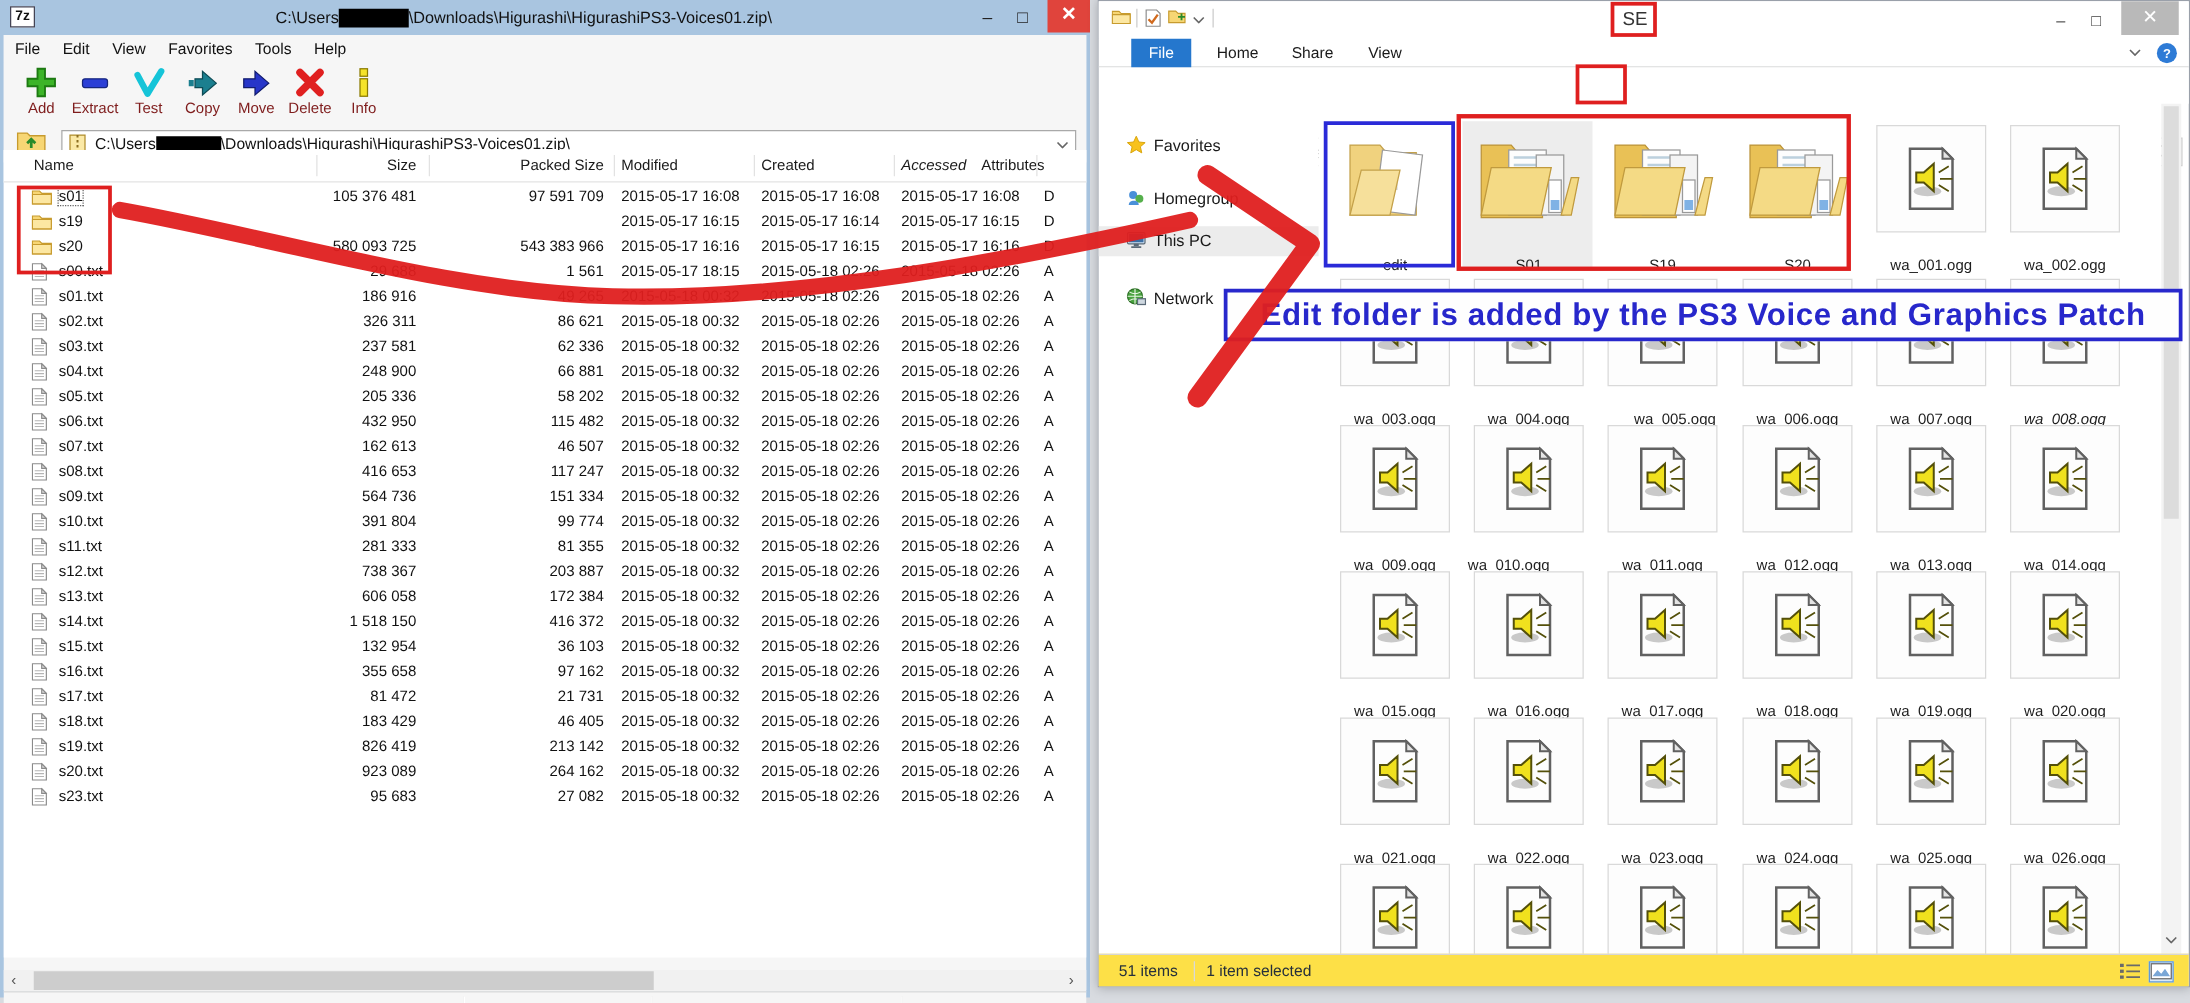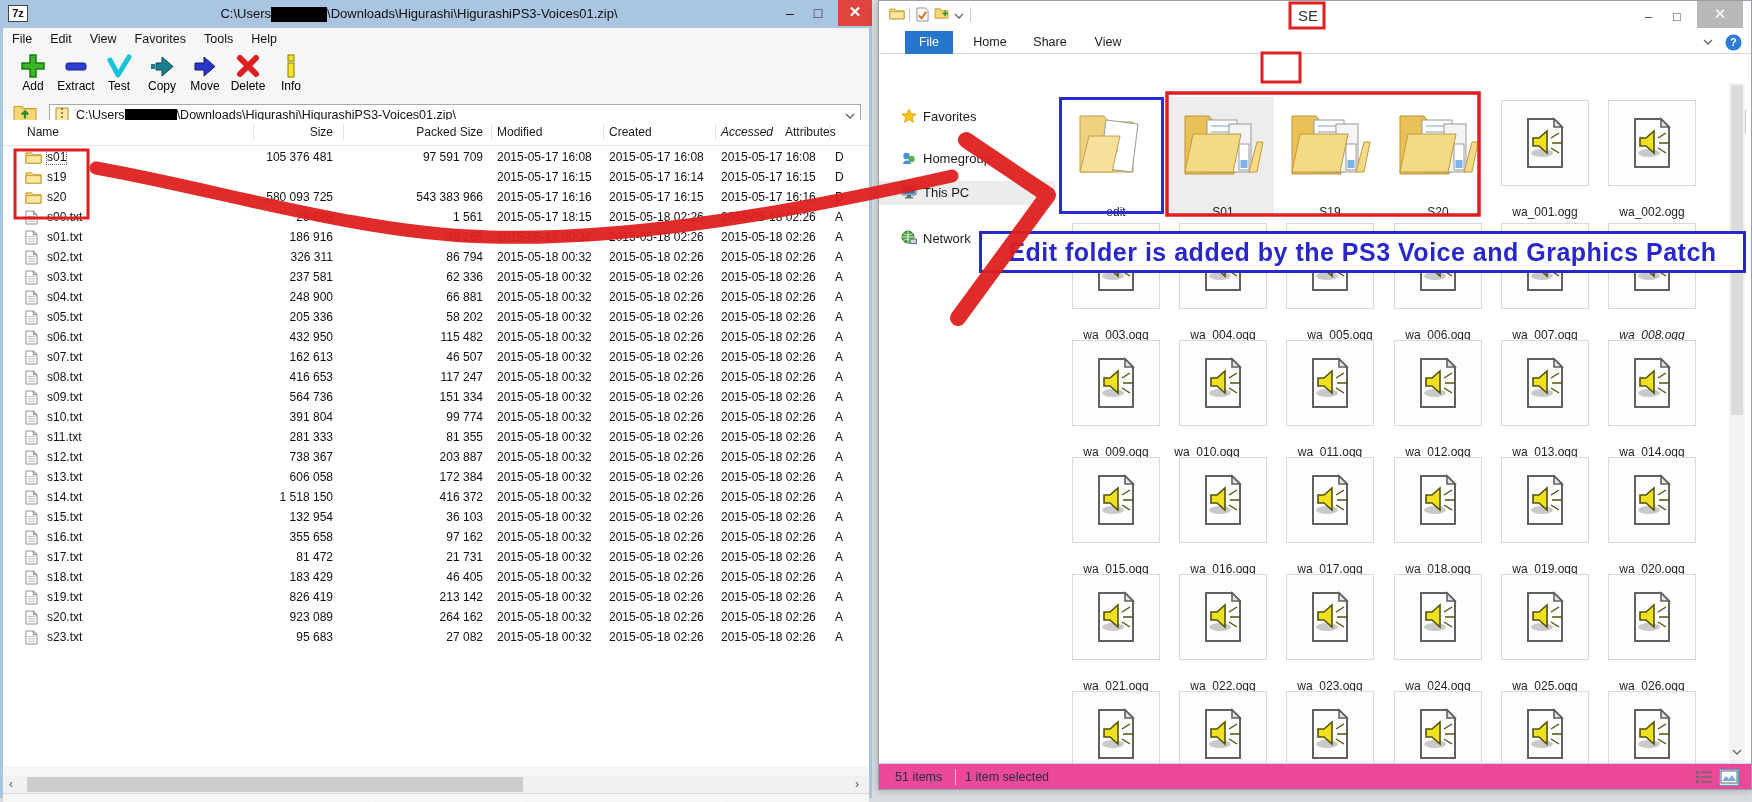--- a/index.html
+++ b/index.html
@@ -12,21 +12,21 @@
   .redact { display:inline-block; background:#000; vertical-align:middle; }
   #zip-logo { left:8px; top:5px; width:20px; height:17px; background:#fff; border:1px solid #445; font-size:11px; font-weight:bold; text-align:center; line-height:15px; color:#111; }
   .zip-winbtn { top:4px; width:24px; height:20px; text-align:center; font-size:14px; color:#222; line-height:18px; }
   #zip-close { right:0; top:0; width:34px; height:26px; background:#e0443c; color:#fff; text-align:center; font-size:15px; line-height:24px; font-weight:bold; }
   #zip-content { left:3px; top:28px; width:866px; height:764px; background:#f6f6f6; }
   #zip-menubar { left:0; top:0; width:866px; height:22px; background:#f6f6f6; }
   .menu-item { display:inline-block; padding:4px 9px 0 9px; font-size:12.5px; color:#111; }
   #zip-toolbar { left:0; top:22px; width:866px; height:50px; background:#f6f6f6; }
   .tbtn { position:absolute; top:2px; width:44px; height:47px; text-align:center; }
   .tbtn svg { display:block; margin:1px auto 0 auto; }
-  .tbtn .tlabel { font-size:12px; color:#000000; }
+  .tbtn .tlabel { font-size:12px; color:#7f1d1d; }
   #zip-addr-row { left:0; top:72px; width:866px; height:30px; background:#f6f6f6; }
   #zip-upbtn { left:10px; top:3px; width:32px; height:24px; }
   #zip-combo { left:46px; top:4px; width:812px; height:22px; background:#fff; border:1px solid #a9a9a9; }
   #zip-combo-text { position:absolute; left:26px; top:3px; font-size:12.5px; color:#111; white-space:nowrap; }
   #zip-combo-arrow { position:absolute; right:2px; top:2px; width:16px; height:16px; }
   #zip-list { left:0; top:92px; width:866px; height:646px; background:#fff; }
   #zip-header { position:absolute; left:0; top:0; width:866px; height:26px; background:#fff; border-bottom:1px solid #e4e4e4; }
   .hsep { position:absolute; top:4px; width:1px; height:17px; background:#e2e2e2; }
   .hcell { position:absolute; top:5px; font-size:12px; color:#1a1a1a; white-space:nowrap; }
   .zrow { position:absolute; left:0; width:866px; height:20px; }
@@ -72,21 +72,21 @@
   .side-hl { background:#ececec; }
   #exp-grid { left:176px; top:82px; width:674px; height:680px; background:#fff; overflow:hidden; }
   .gframe { position:absolute; width:88px; height:86px; background:#fdfdfd; border:1px solid #d9d9d9; }
   .glabel { position:absolute; width:104px; text-align:center; font-size:12px; color:#1e1e1e; white-space:nowrap; }
   .gsel { position:absolute; background:#ededed; }
   #edit-bluebox { left:180px; top:96px; width:105px; height:117px; border:3px solid #2a2ad8; }
   #exp-note { left:100px; top:230px; width:767px; height:42px; background:#fefefe; border:3px solid #2828cc; text-align:center; }
   #note-text { font-size:25px; font-weight:bold; color:#2727cb; line-height:37px; letter-spacing:.5px;text-align:right; }
   #exp-vscroll { left:850px; top:82px; width:16px; height:680px; background:#f3f3f3; }
   #exp-vthumb { left:2px; top:2px; width:12px; height:330px; background:#dcdcdc; }
-  #exp-status { left:0; top:762px; width:872px; height:26px; background:#ec4899; border-top:1px solid #d6d6d6; }
+  #exp-status { left:0; top:762px; width:872px; height:26px; background:#fde047; border-top:1px solid #d6d6d6; }
   .exp-status-text { position:absolute; top:6px; font-size:12.5px; color:#26303b; }
   .vtoggle { position:absolute; top:5px; width:20px; height:17px; }
   #toggle-thumb { border:1px solid #5e9ad9; background:#dbe9f7; }
   #overlay { left:0; top:0; width:1752px; height:802px; pointer-events:none; z-index:60; }
   #exp-note { z-index:40; }
 </style>
 </head>
 <body>
 
 <svg width="0" height="0" style="position:absolute">
@@ -353,21 +353,21 @@
             <span class="c-cre">2015-05-18 02:26</span>
             <span class="c-acc">2015-05-18 02:26</span>
             <span class="c-attr">A</span>
           </div>
           <div class="zrow" style="top: 128px;">
             <span class="row-icon"><svg width="13" height="15">
                 <use href="#sym-txt-icon" width="13" height="15"></use>
               </svg></span>
             <span class="c-name">s02.txt</span>
             <span class="c-size">326 311</span>
-            <span class="c-packed">86 794</span>
+            <span class="c-packed">86 621</span>
             <span class="c-mod">2015-05-18 00:32</span>
             <span class="c-cre">2015-05-18 02:26</span>
             <span class="c-acc">2015-05-18 02:26</span>
             <span class="c-attr">A</span>
           </div>
           <div class="zrow" style="top: 148px;">
             <span class="row-icon"><svg width="13" height="15">
                 <use href="#sym-txt-icon" width="13" height="15"></use>
               </svg></span>
             <span class="c-name">s03.txt</span>

